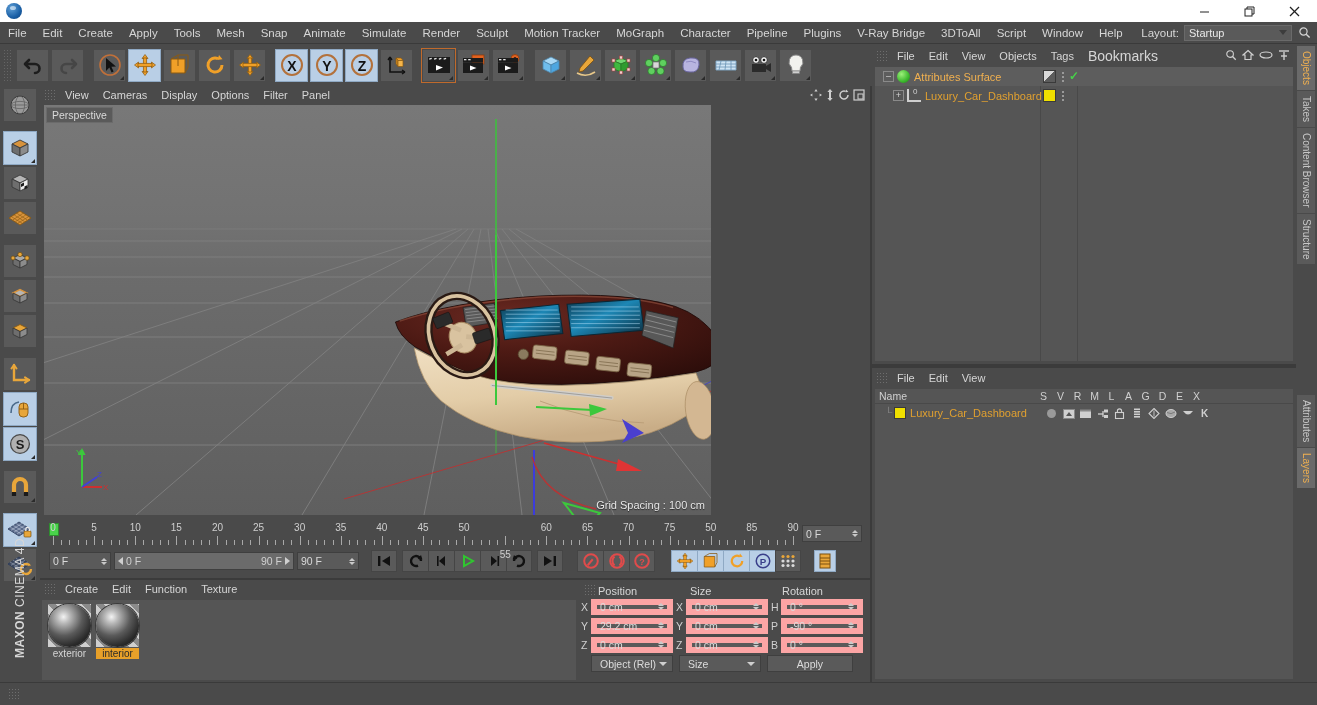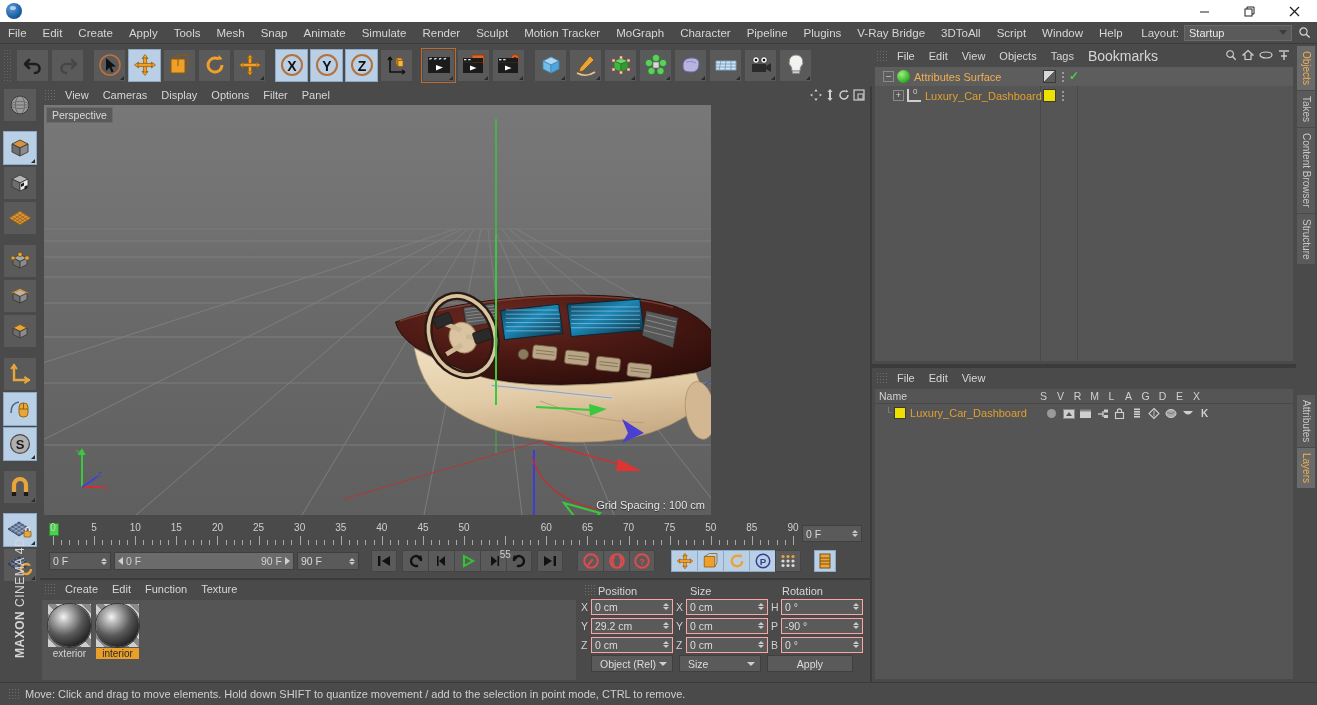--- a/index.html
+++ b/index.html
@@ -221,21 +221,21 @@
   
   .coord-panel {
     position: absolute; left: 578px; top: 580px; width: 292px; height: 102px;
     background: #4a4a4a;
   }
   .coord-head { display: flex; align-items: flex-end; height: 17px; padding-left: 2px; }
   .coord-head .lbl { font-size: 11px; color: #d6d6d6; }
   .coord-row { display: flex; align-items: center; height: 19px; padding-left: 3px; gap: 0; }
   .ax { width: 10px; font-size: 10.5px; color: #d0d0d0; text-align: left; }
   .cfield {
-    height: 16px; background: #5a5a5a; border: 1px solid #fca5a5;
+    height: 16px; background: #5a5a5a; border: 6px solid #fca5a5;
     font-size: 10.5px; color: #dcdcdc; display: flex; align-items: center;
     padding: 0 3px; margin-right: 3px;
   }
   .cfield.w1 { width: 82px; }
   .cbtn {
     height: 17px; background: #5a5a5a; border: 1px solid #3f3f3f;
     display: flex; align-items: center; justify-content: center;
     font-size: 10.5px; color: #dcdcdc; position: relative;
   }
   .cbtn .caret{ position:absolute; right:5px; top:6px; width:0;height:0;
@@ -1561,16 +1561,15 @@
       </div>
     <div class="vtab-gap"></div>
     <div id="vtabs-bottom-host">
         <div class="vtab">Attributes</div>
         <div class="vtab act">Layers</div>
       </div>
   </div>
 
   <div class="statusbar">
     <div class="status-grip"></div>
-    <div class="status-text">Move: Click and drag to move elements. Hold down SHIFT to quantize movement / add to the selection in point mode, CTRL to remove.</div>
   </div>
 
 </div>
 
 </body></html>

